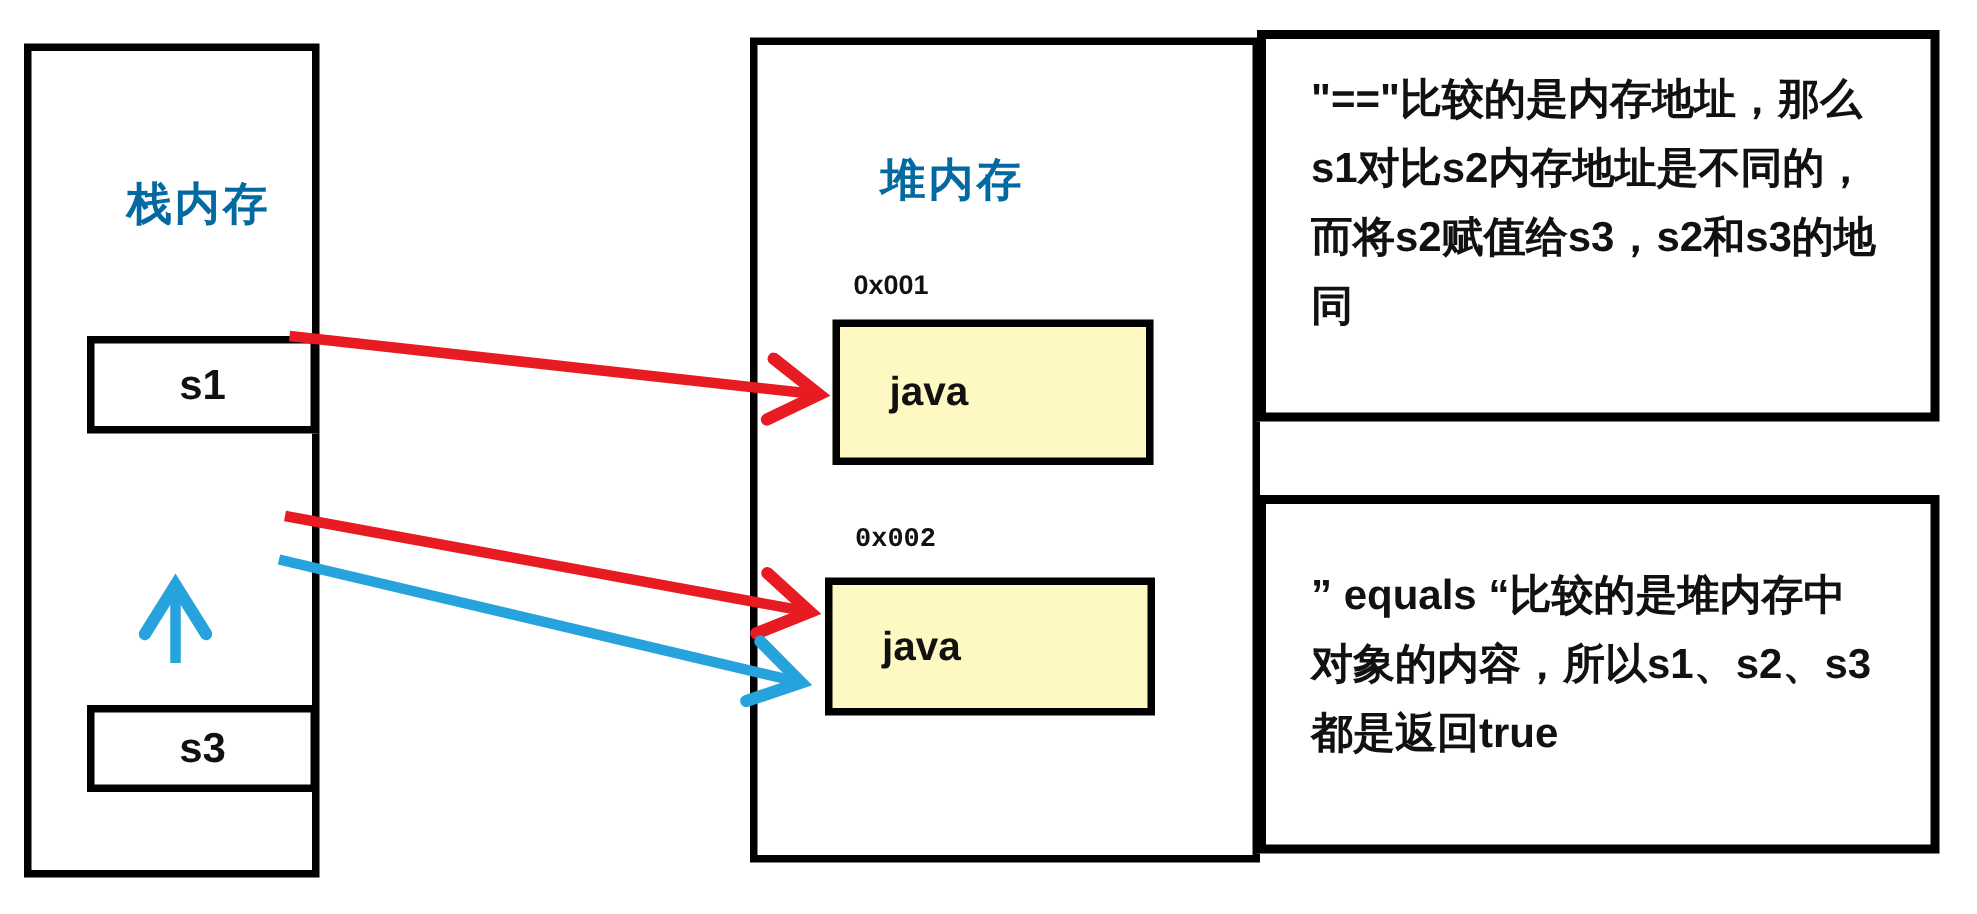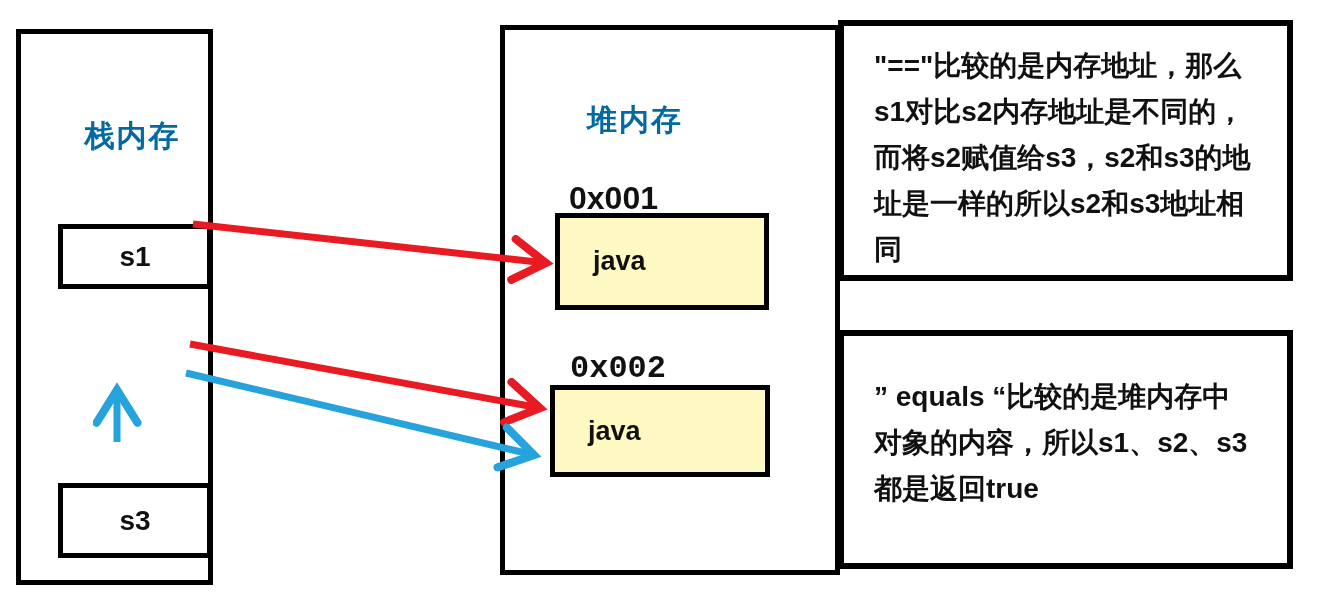--- a/index.html
+++ b/index.html
@@ -43,25 +43,25 @@
     width: 154px;
     background: #fff;
     border: 5px solid #000;
     display: flex;
     align-items: center;
     justify-content: center;
     font-size: 28px;
   }
   .var-s1 { top: 190px; height: 65px; }
   .var-s2 { top: 308px; height: 77px; }
-  .var-s3 { top: 449px; height: 75px; text-align: right; }
+  .var-s3 { top: 436px; height: 58px; text-align: right; }
 
   .obj-address {
     position: absolute;
-    font-size: 32px;
+    font-size: 18px;
     white-space: nowrap;
   }
   .addr-1 { left: 64px; top: 150px; }
   .addr-2 { left: 65px; top: 320px; font-family: Liberation Mono, monospace; }
 
   .obj-box {
     position: absolute;
     background: #fef9c3;
     border: 5px solid #000;
     display: flex;
@@ -117,21 +117,20 @@
     <div class="obj-box obj-2">
       <span>java</span>
     </div>
   </div>
 
   <div class="frame note-box-1">
     <div class="note-text note-text-1">
       <div class="note-line">"=="比较的是内存地址，那么</div>
       <div class="note-line">s1对比s2内存地址是不同的，</div>
       <div class="note-line">而将s2赋值给s3，s2和s3的地</div>
-      <div class="note-line">址是一样的所以s2和s3地址相</div>
       <div class="note-line">同</div>
     </div>
   </div>
 
   <div class="frame note-box-2">
     <div class="note-text note-text-2">
       <div class="note-line">” equals “比较的是堆内存中</div>
       <div class="note-line">对象的内容，所以s1、s2、s3</div>
       <div class="note-line">都是返回true</div>
     </div>

